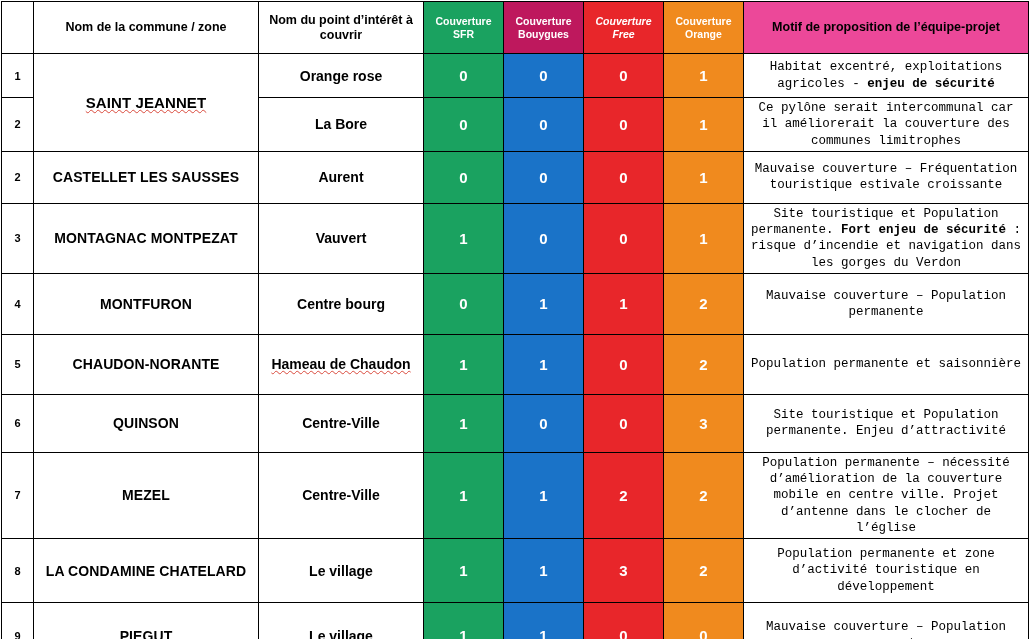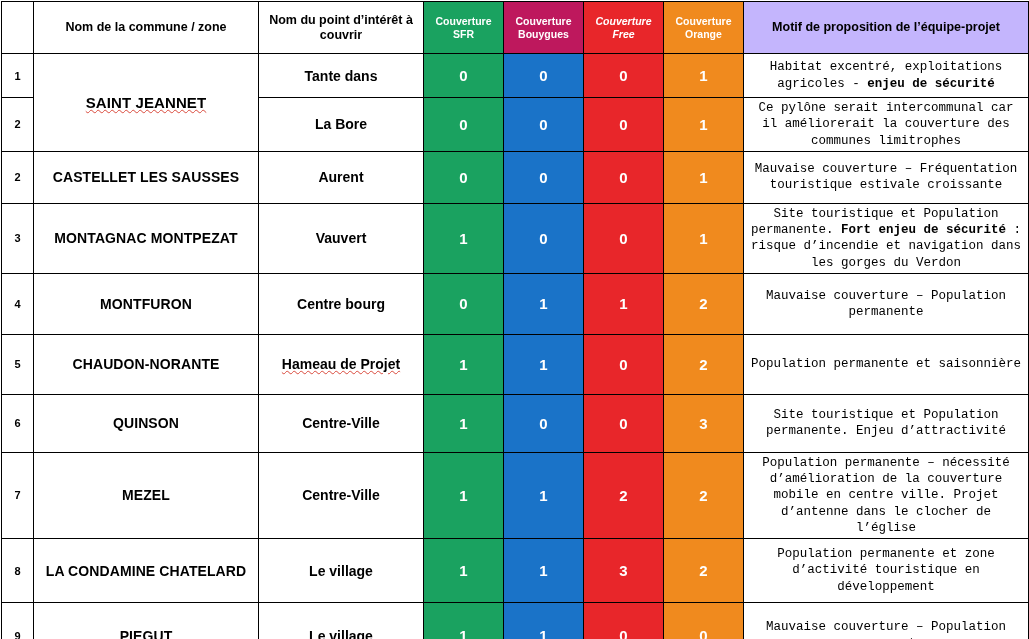--- a/index.html
+++ b/index.html
@@ -47,21 +47,21 @@
     height: 52px;
   }
   th.h-blank { border: 1px solid #000; }
   th.h-com, th.h-poi {
     color: #000;
     background: #ffffff;
     font-size: 12.5px;
   }
   th.h-motif {
     color: #000;
-    background: #c4b5fd;
+    background: #ec4899;
     font-size: 12.5px;
   }
   th.h-op {
     color: #ffffff;
     font-size: 10.5px;
     line-height: 1.15;
     font-weight: bold;
   }
   th.op-sfr     { background: #1aa260; margin-top: 8px; }
   th.op-bouygues{ background: #be185d; }
@@ -141,21 +141,21 @@
         <th class="h-motif">Motif de proposition de l’équipe-projet</th>
       </tr>
     </thead>
     <tbody>
 
       <tr style="height:44px;">
         <td class="idx">1</td>
         <td class="commune big" rowspan="2">
           <span class="squiggle">SAINT JEANNET</span>
         </td>
-        <td class="poi">Tante dans</td>
+        <td class="poi">Orange rose</td>
         <td class="val sfr">0</td>
         <td class="val bouygues">0</td>
         <td class="val free">0</td>
         <td class="val orange">1</td>
         <td class="motif">
           <span>Habitat excentré, exploitations agricoles - </span><b>enjeu de sécurité</b><span></span>
         </td>
       </tr>
 
       <tr style="height:50px;">
@@ -205,21 +205,21 @@
         <td class="val free">1</td>
         <td class="val orange">2</td>
         <td class="motif">
           <span>Mauvaise couverture – Population permanente</span><b></b><span></span>
         </td>
       </tr>
 
       <tr style="height:60px;">
         <td class="idx">5</td>
         <td class="commune">CHAUDON-NORANTE</td>
-        <td class="poi"><span class="squiggle">Hameau de Projet</span></td>
+        <td class="poi"><span class="squiggle">Hameau de Chaudon</span></td>
         <td class="val sfr">1</td>
         <td class="val bouygues">1</td>
         <td class="val free">0</td>
         <td class="val orange">2</td>
         <td class="motif">
           <span>Population permanente et saisonnière</span><b></b><span></span>
         </td>
       </tr>
 
       <tr style="height:58px;">

